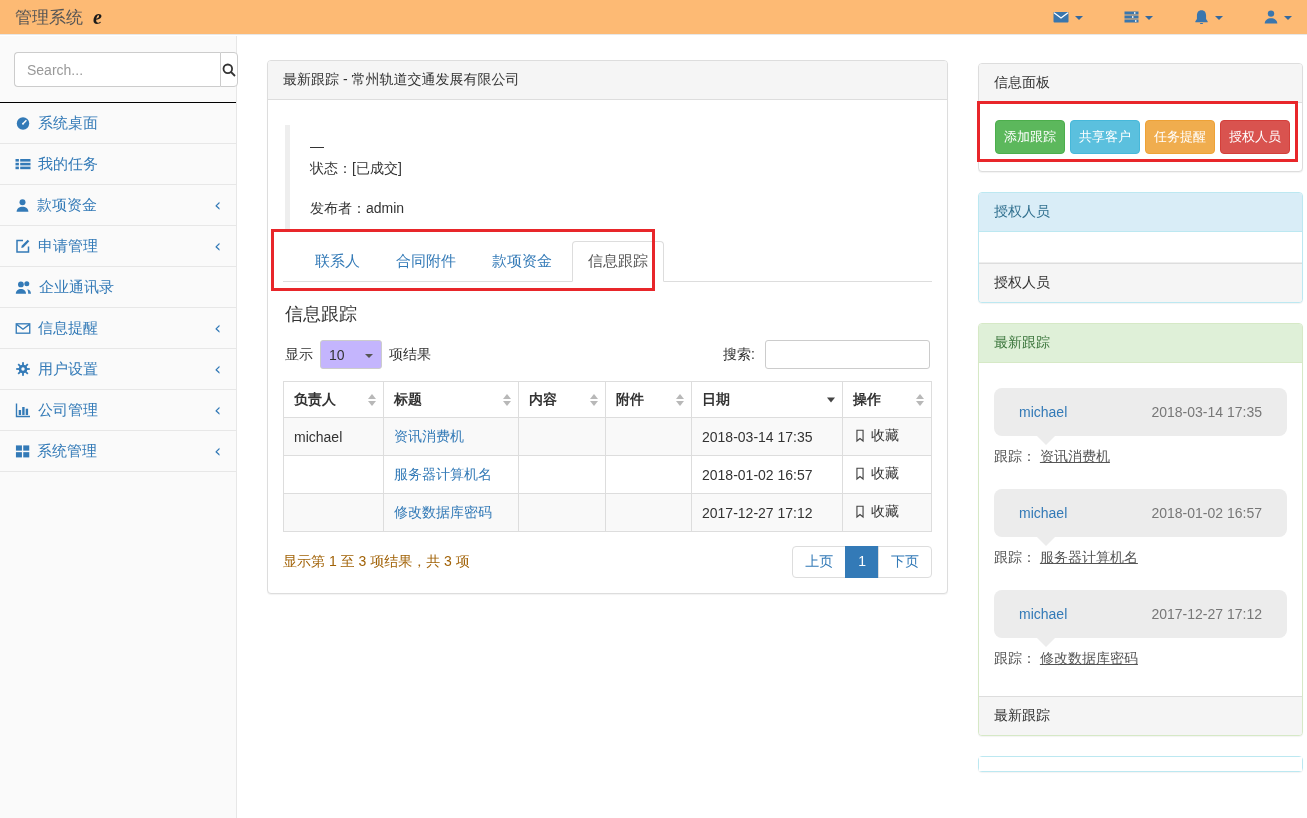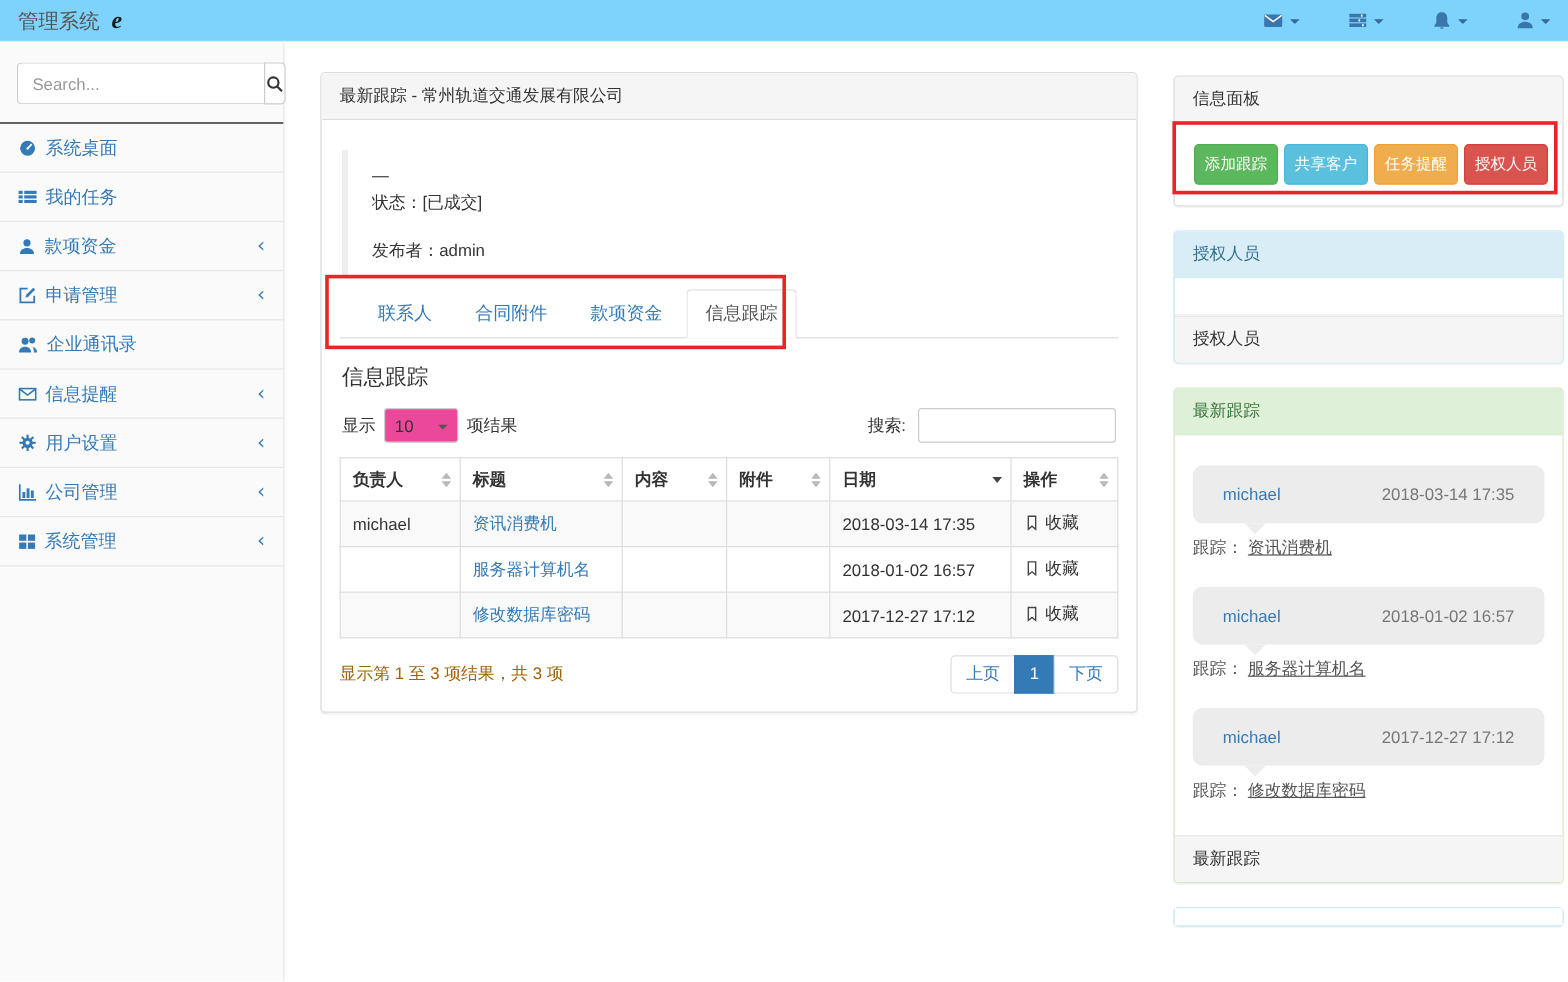--- a/index.html
+++ b/index.html
@@ -4,21 +4,21 @@
 <style>
   * { box-sizing: border-box; margin: 0; padding: 0; }
   html,body { width:1307px; height:818px; overflow:hidden; }
   body {
     font-family: "Liberation Sans", sans-serif;
     font-size: 14px; color:#333; background:#fff; position:relative;
   }
   a { text-decoration:none; }
 
   
-  .navbar { height:35px; background:#7dd3fc; border-bottom:1px solid #e7e7e7;
+  .navbar { height:35px; background:#fdba74; border-bottom:1px solid #e7e7e7;
     display:flex; align-items:center; padding:0 15px; }
   .brand { font-size:17px; color:#555; margin-right:10px; }
   .ie-e { font-family:"Liberation Serif", serif; font-style:italic; font-weight:bold;
     font-size:20px; color:#1a1a1a; line-height:1; }
   .nav-icons { margin-left:auto; display:flex; align-items:center; }
   .nav-icon-item { display:flex; align-items:center; gap:5px; color:#3a76ad;
     padding:4px 0; margin-left:40px; cursor:pointer; }
   .caret { display:inline-block; width:0; height:0; border-top:4px solid #34699f;
     border-left:4px solid transparent; border-right:4px solid transparent; margin-top:2px; }
 
@@ -53,21 +53,21 @@
   .nav-tabs { list-style:none; display:flex; border-bottom:1px solid #ddd; padding-left:16px; }
   .nav-tabs li { margin-bottom:-1px; margin-right:4px; }
   .nav-tabs a { display:block; padding:10px 15px; font-size:15px; color:#337ab7;
     border:1px solid transparent; border-radius:4px 4px 0 0; }
   .nav-tabs li.active a { color:#555; background:#fff; border-color:#ddd #ddd transparent #ddd; cursor:default; }
 
   .section-title { font-size:18px; font-weight:normal; color:#333; margin:20px 0 14px 2px; }
 
   .table-controls { display:flex; justify-content:space-between; align-items:center; margin:0 2px 12px 2px; }
   .length-ctl { display:flex; align-items:center; gap:7px; color:#333; }
-  .fake-select { width:62px; height:29px; border:1px solid #ccc; border-radius:3px; background:#ec4899;
+  .fake-select { width:62px; height:29px; border:1px solid #ccc; border-radius:3px; background:#c4b5fd;
     display:flex; align-items:center; padding:0 8px; cursor:pointer; color:#333; }
   .fake-select .caret { margin-left:auto; border-top-color:#555; }
   .search-ctl { display:flex; align-items:center; gap:10px; }
   .table-search-input { width:165px; height:29px; border:1px solid #ccc; border-radius:3px;
     padding:4px 8px; outline:none; font-family:inherit; }
 
   table.data-table { width:100%; border-collapse:collapse; border:1px solid #ddd; margin:0 0 0 0; }
   .data-table th { border:1px solid #ddd; padding:8px 22px 8px 10px; text-align:left;
     font-weight:bold; position:relative; height:36px; cursor:pointer; white-space:nowrap; }
   .data-table td { border:1px solid #ddd; padding:8px 10px; height:38px; color:#333; }

